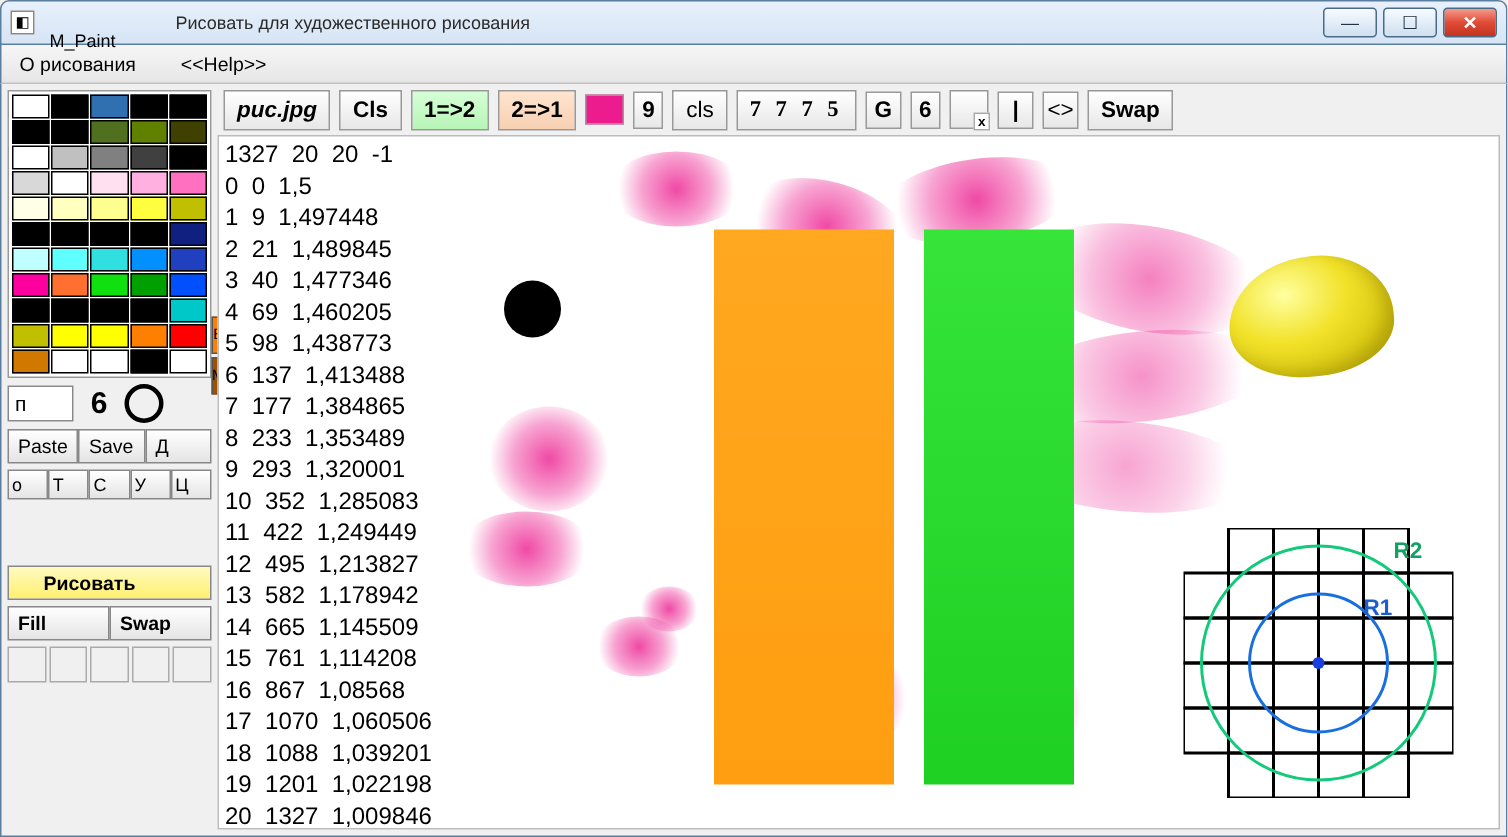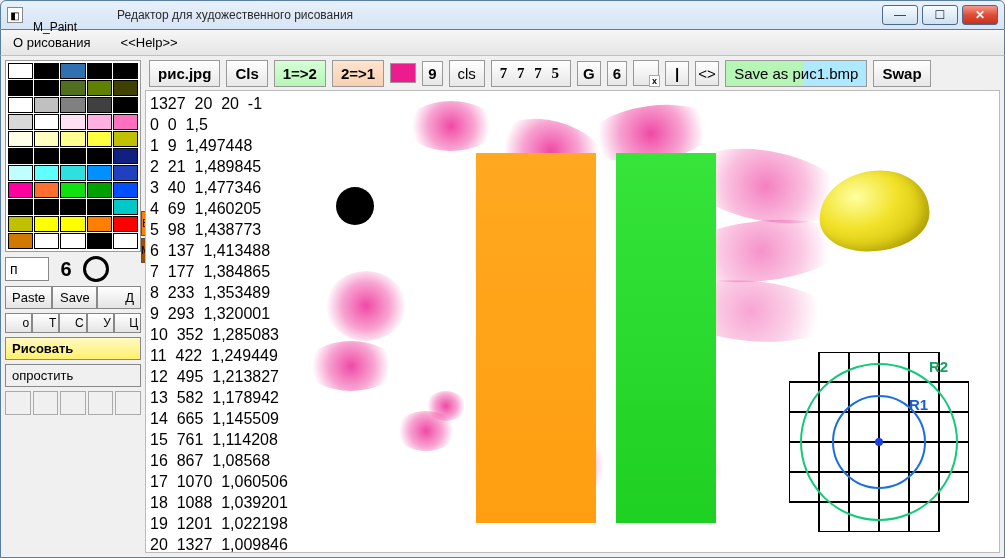--- a/index.html
+++ b/index.html
@@ -47,24 +47,24 @@
   .left-panel { width:144px; padding:4px; display:flex; flex-direction:column; gap:4px; }
   .palette { border:1px solid #999; background:#fff; padding:2px; display:grid; grid-template-columns:repeat(5,1fr); grid-auto-rows:16px; gap:1px; position:relative;}
   .palette .sw{ border:1px solid #000; }
   .side-tiny{position:absolute; right:-10px; width:9px; height:25px; font-size:10px; display:flex;align-items:center;justify-content:center; border:1px solid #555;}
   .row-inline{display:flex; gap:4px; align-items:center;}
   .small-input{ width:44px; height:24px; border:1px solid #888; background:#fff; font-size:14px; padding:0 4px;}
   .big6{ width:26px; text-align:center; font-size:20px; font-weight:bold;}
   .ring-icon{ width:26px; height:26px; border:3px solid #000; border-radius:50%; }
   .btn{ background:linear-gradient(#fff,#e4e4e4); border:1px solid #888; font-size:13px; padding:3px 6px; cursor:default;}
   .btn.flat{background:#f0f0f0;}
-  .btn-row{display:flex; gap:0px;text-align:right;}
+  .btn-row{display:flex; gap:0px;}
   .btn-row .btn{border-radius:0; flex:1;}
   .btn.yellow{ background:linear-gradient(#fffac0,#fff070); font-weight:bold;}
-  .btn.full{ width:100%; text-align:left; padding:3px 6px;}
+  .btn.full{ width:100%; text-align:left; padding:3px 23px;margin-top:40px;}
   .btn-row.tight .btn{font-size:12px; padding:2px 2px;}
   .pal-row{display:grid;grid-template-columns:repeat(5,1fr);gap:2px;}
   .pal-row .sw2{height:24px;border:1px solid #aaa;background:#f0f0f0;}
 
   
   .right-side{flex:1; display:flex; flex-direction:column;}
   .toolbar{ height:34px; display:flex; align-items:center; gap:6px; padding:2px 4px;}
   .tb{ border:1px solid #999; background:linear-gradient(#fff,#e7e7e7); padding:4px 8px; font-size:15px; font-weight:bold; white-space:nowrap;}
   .tb.lightgreen{ background:linear-gradient(#d6ffd6,#b7f5b7);}
   .tb.peach{ background:linear-gradient(#ffe4cf,#f7d0b2);}
@@ -85,21 +85,21 @@
   .lemon{ position:absolute; right:70px; top:80px; width:110px; height:80px; background:radial-gradient(ellipse at 35% 30%, #ffffa0 0%, #f2e22a 40%, #d8c812 70%, #b8a808 100%); border-radius:55% 48% 50% 50% / 60% 55% 45% 45%; transform:rotate(-6deg); box-shadow:inset -6px -4px 10px rgba(120,100,0,.3);}
   .brush{ position:absolute; background:radial-gradient(circle at 50% 50%, rgba(236,28,142,.8) 0%, rgba(236,28,142,.4) 45%, rgba(236,28,142,0) 75%); border-radius:50%; }
   .grid-diagram{ position:absolute; right:30px; bottom:20px; width:180px; height:180px;}
 </style>
 </head>
 <body>
 
 <div class="titlebar">
   <div class="app-icon">◧</div>
   <div class="title-app">M_Paint</div>
-  <div class="title-sub">Редактор для художественного рисования</div>
+  <div class="title-sub">Рисовать для художественного рисования</div>
   <div class="win-controls">
     <div class="win-btn">—</div>
     <div class="win-btn">☐</div>
     <div class="win-btn close">✕</div>
   </div>
 </div>
 
 <div class="menubar">
   <span>О рисования</span>
   <span>&lt;&lt;Help&gt;&gt;</span>
@@ -184,51 +184,53 @@
     <div class="btn-row tight">
       <div class="btn">о</div>
       <div class="btn">Т</div>
       <div class="btn">С</div>
       <div class="btn">У</div>
       <div class="btn">Ц</div>
     </div>
 
     <div class="btn yellow full">Рисовать</div>
 
-
-    <div class="btn full flat">опростить</div>
+    <div class="btn-row">
+      <div class="btn" style="font-weight:bold">Fill</div>
+      <div class="btn" style="font-weight:bold">Swap</div>
+    </div>
+
 
     <div class="pal-row">
       <div class="sw2"></div>
       <div class="sw2"></div>
       <div class="sw2"></div>
       <div class="sw2"></div>
       <div class="sw2"></div>
     </div>
   </div>
 
   <div class="right-side">
 
     <div class="toolbar">
-      <div class="tb" style="">рис.jpg</div>
+      <div class="tb" style="font-style:italic">рис.jpg</div>
       <div class="tb">Cls</div>
       <div class="tb lightgreen">1=&gt;2</div>
       <div class="tb peach">2=&gt;1</div>
       <div class="tb magenta"></div>
       <div class="tb num">9</div>
       <div class="tb" style="font-weight:normal">cls</div>
       <div class="tb segment">7 7 7 5</div>
       <div class="tb num">G</div>
       <div class="tb num">6</div>
       <div class="tb with-sub">
           <span class="sub">x</span>
         </div>
       <div class="tb small-icon">|</div>
       <div class="tb small-icon" style="font-weight:normal">&lt;&gt;</div>
-      <div class="tb save">Save as рис1.bmp</div>
       <div class="tb">Swap</div>
     </div>
 
     <div class="canvas-wrap">
       <pre class="datatext" id="datatext">1327  20  20  -1
 0  0  1,5
 1  9  1,497448
 2  21  1,489845
 3  40  1,477346
 4  69  1,460205

